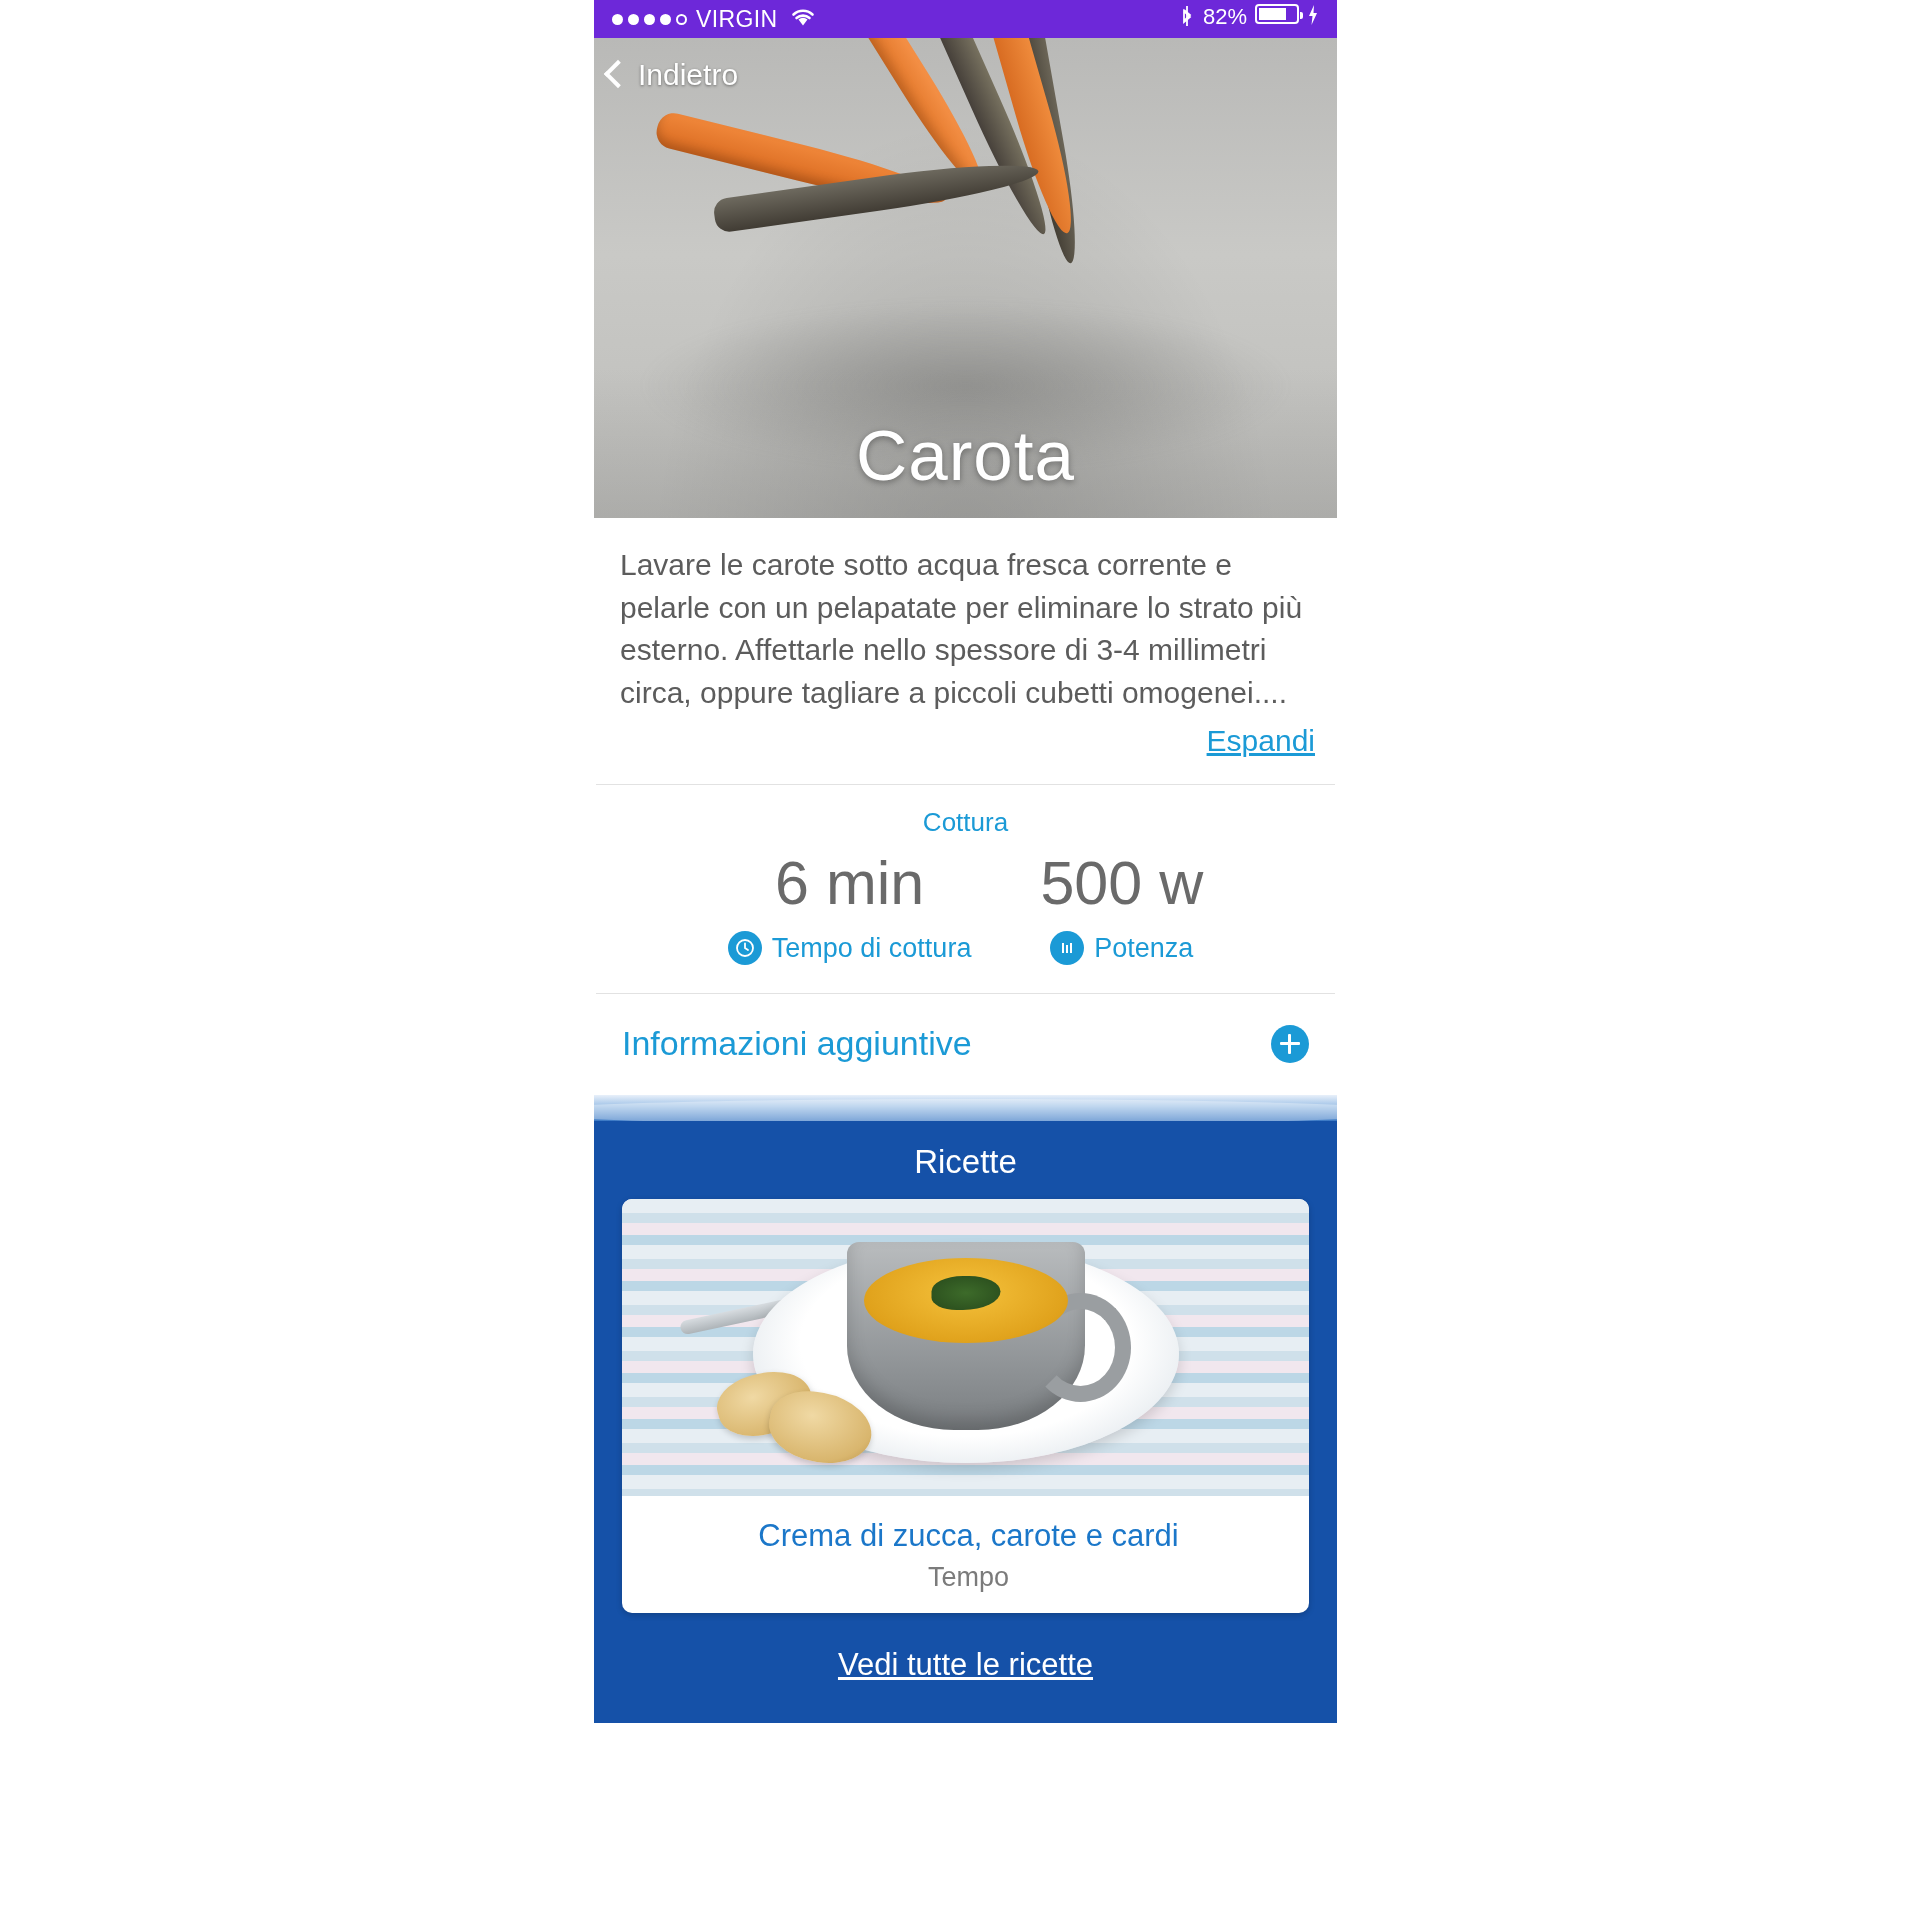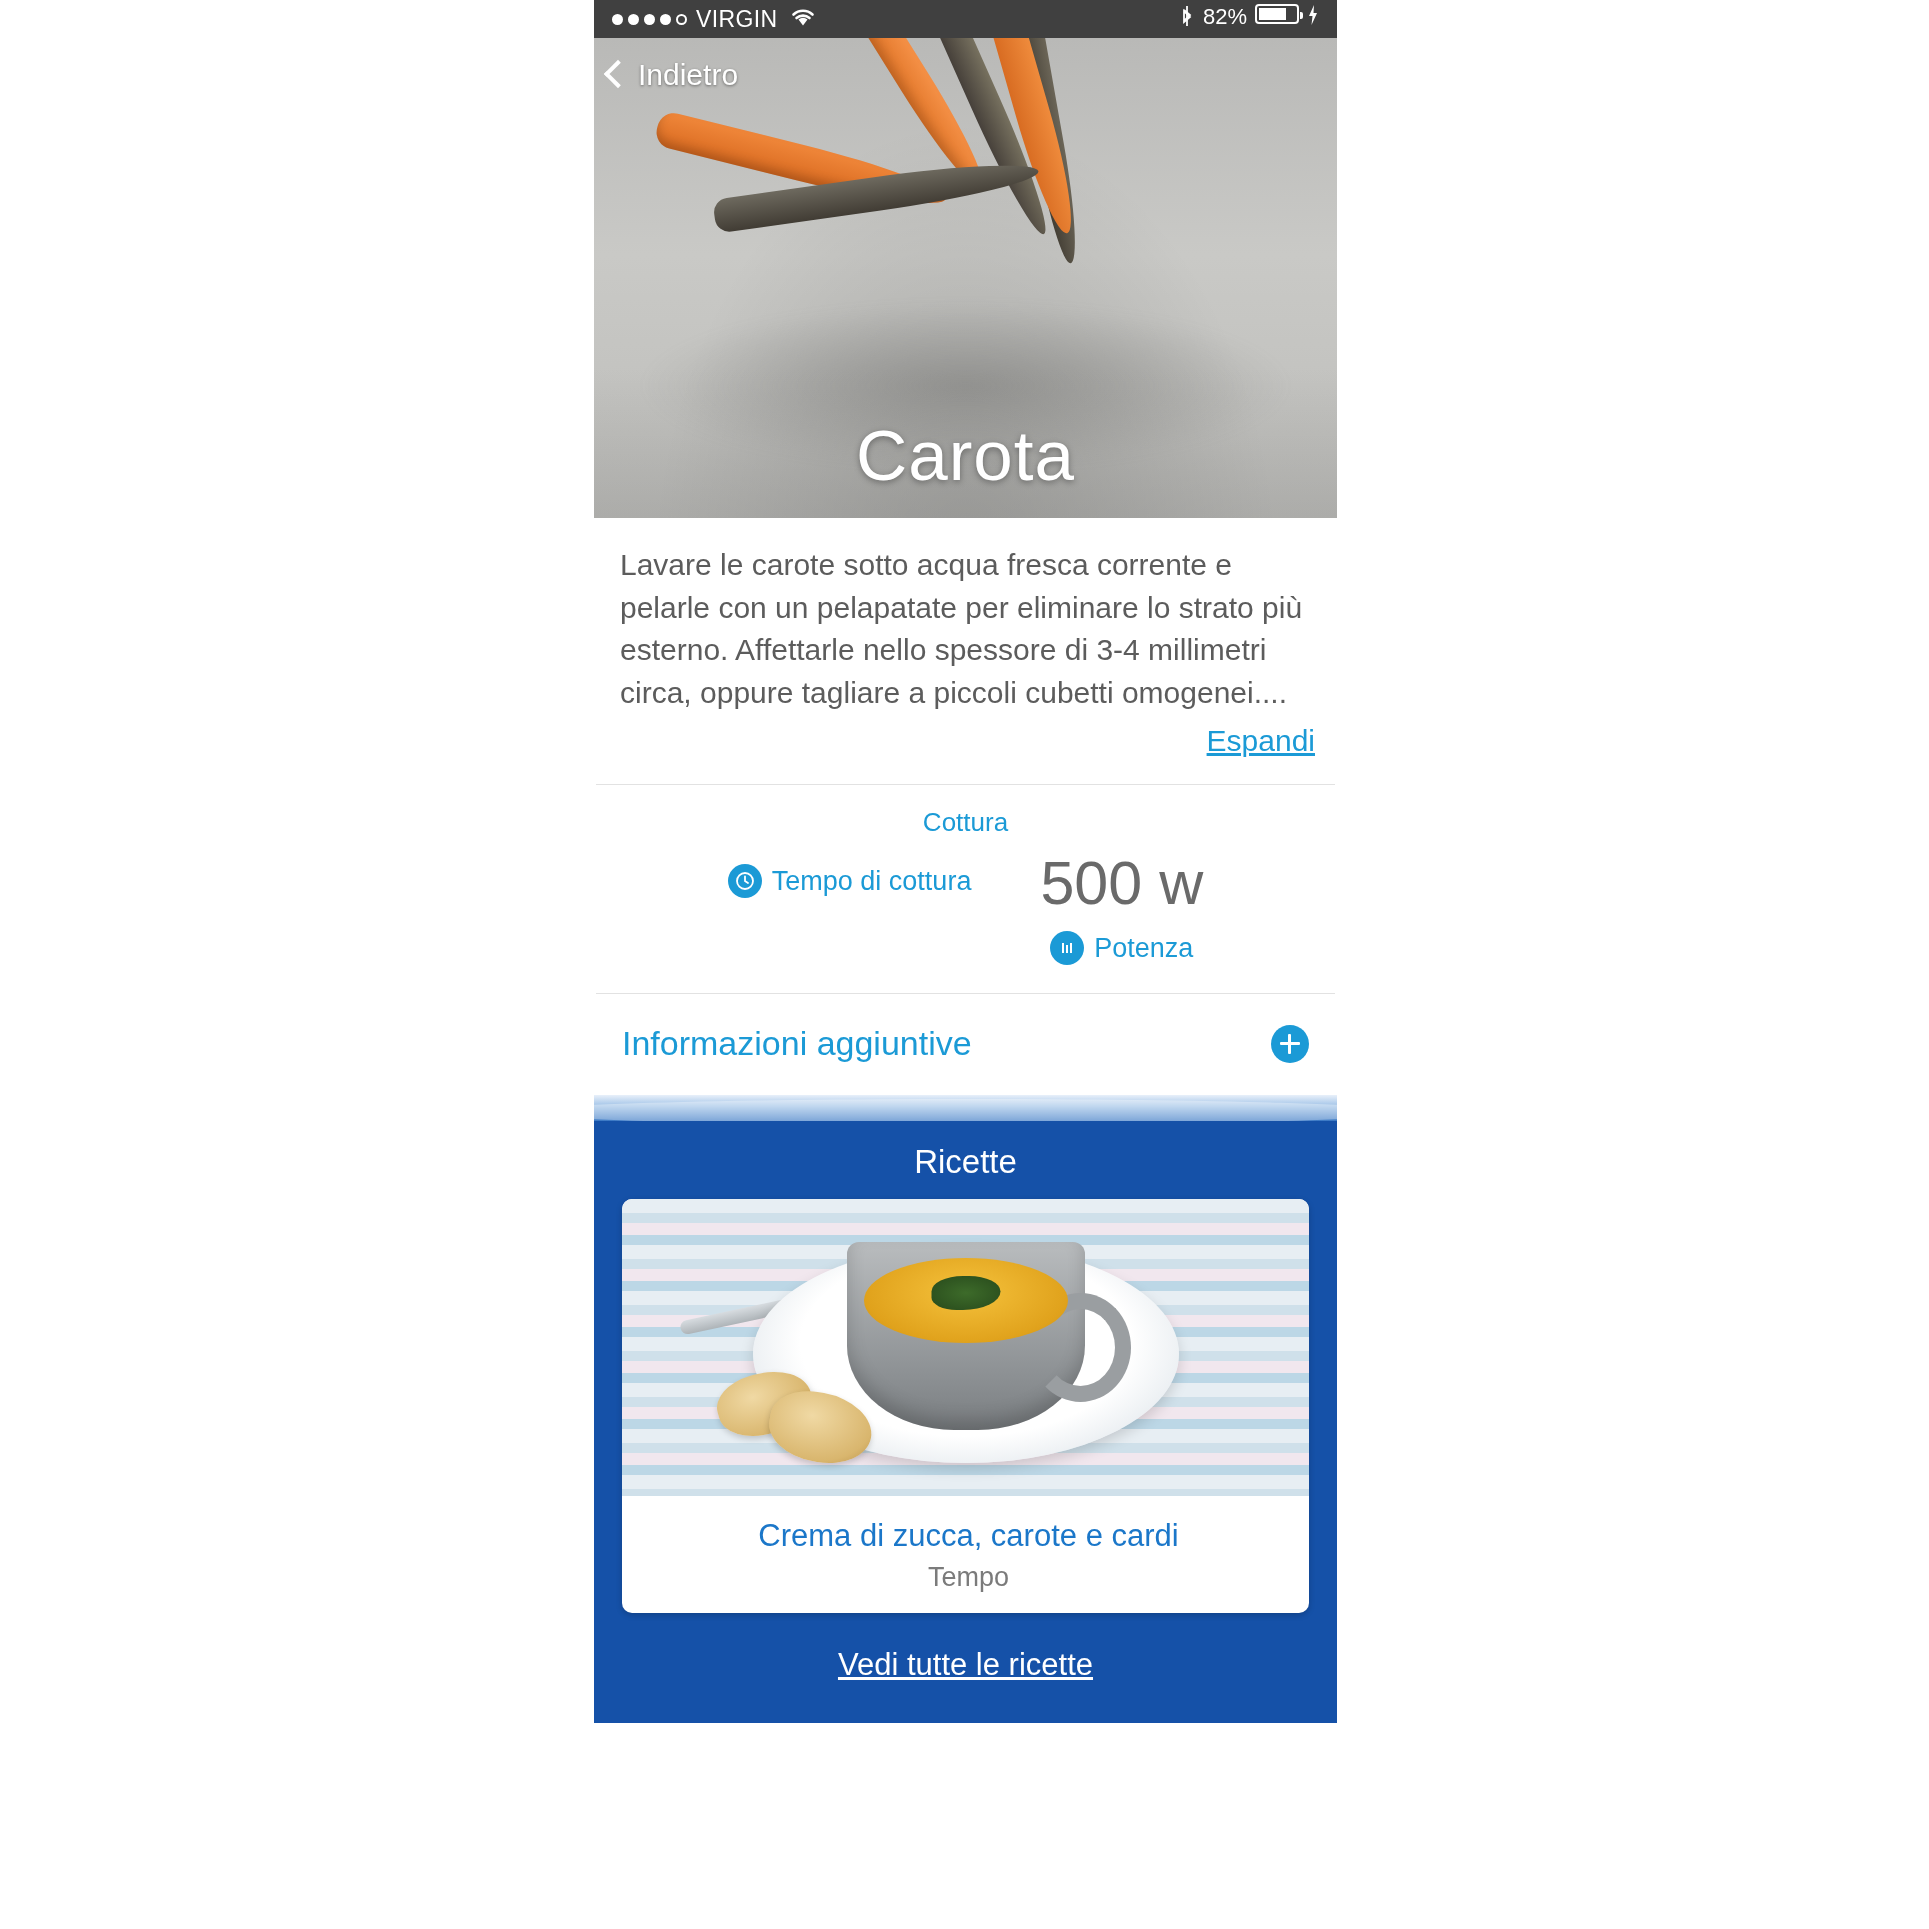--- a/index.html
+++ b/index.html
@@ -25,21 +25,21 @@
     width: 743px;
     height: 1930px;
     background: #ffffff;
     overflow: hidden;
   }
 
   
   .statusbar {
     position: relative;
     height: 38px;
-    background: #404040;
+    background: #6d28d9;
     color: #ffffff;
     font-size: 22px;
     display: flex;
     align-items: center;
     padding: 0 18px;
     box-sizing: border-box;
   }
   .dots {
     display: flex;
     align-items: center;
@@ -489,20 +489,21 @@
       <span class="expand-link">Espandi</span>
     </div>
 
     <div class="hr"></div>
 
     <div class="cottura">
       <div class="section-title">Cottura</div>
       <div class="metrics">
 
         <div class="metric">
+          <div class="value">6 min</div>
           <div class="label-row">
             <span class="ico-circle">
               <svg width="20" height="20" viewBox="0 0 20 20">
                 <circle cx="10" cy="10" r="8" stroke="#fff" stroke-width="1.8" fill="none"></circle>
                 <path d="M10 5.5 L10 10 L13 12" stroke="#fff" stroke-width="1.8" fill="none" stroke-linecap="round"></path>
               </svg>
             </span>
             <span class="label">Tempo di cottura</span>
           </div>
         </div>

